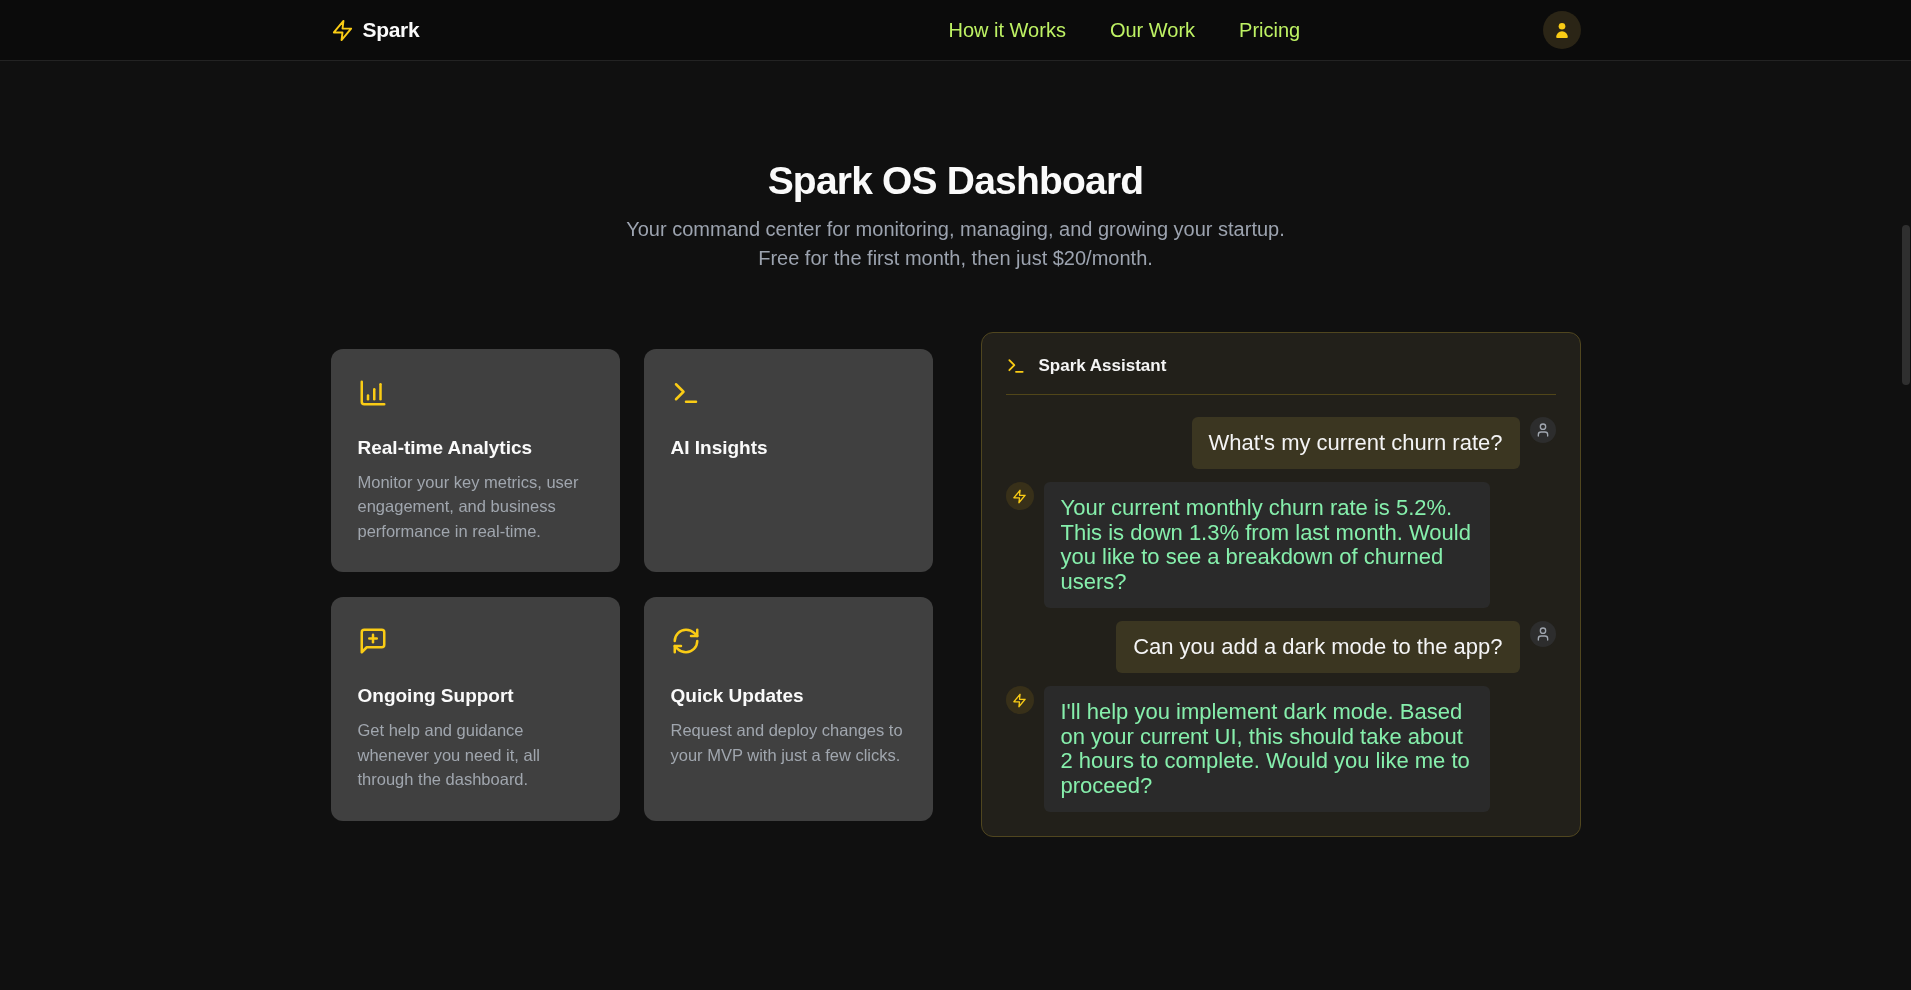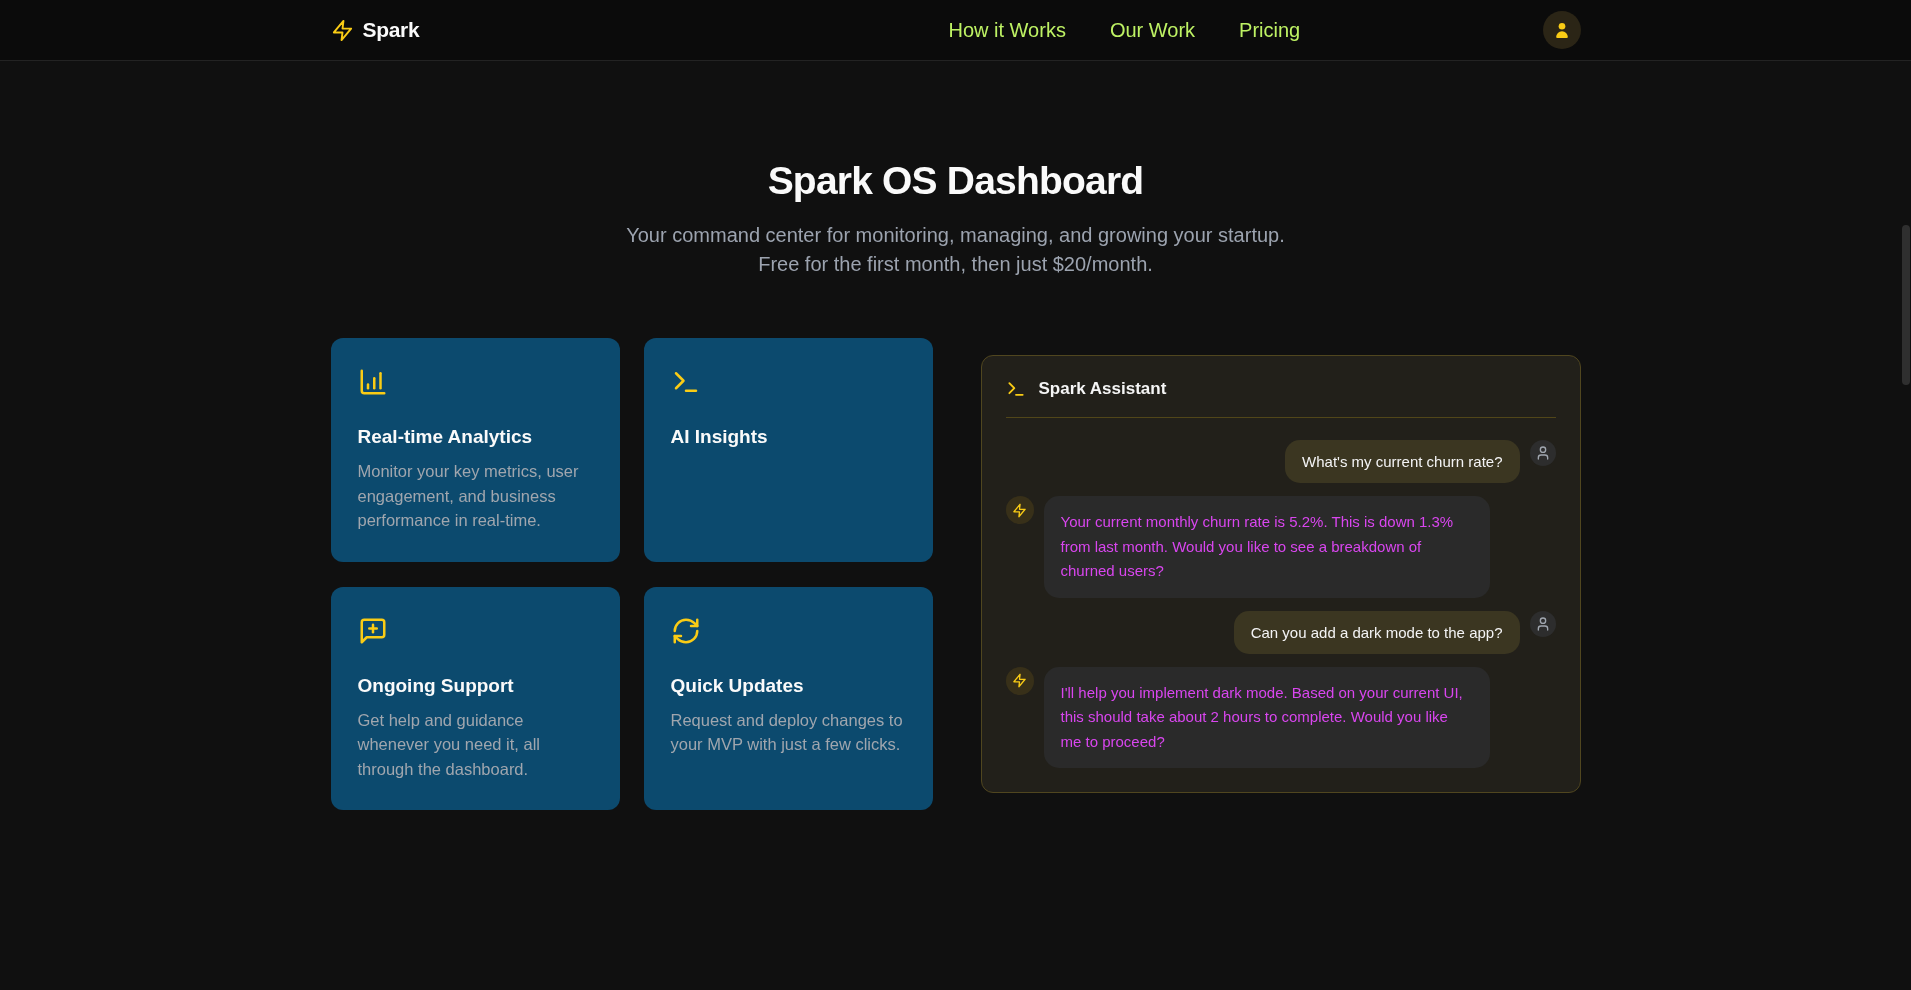--- a/index.html
+++ b/index.html
@@ -26,55 +26,55 @@
   .nav-link { font-size:20px; color:#bef264; text-decoration:none; cursor:pointer; }
   .avatar-btn {
     width:38px; height:38px; border-radius:50%; background:#2b2516; border:none;
     display:flex; align-items:center; justify-content:center; color:#facc15; cursor:pointer;
   }
 
   
   .hero { text-align:center; padding-top:98px; }
   .hero-title { font-size:39px; font-weight:700; letter-spacing:-0.8px; color:#fafafa; }
   .hero-subtitle {
-    margin:18px auto 0; width:700px; font-size:20px; line-height:29px; color:#9ca3af;
+    margin:12px auto 0; width:700px; font-size:20px; line-height:29px; color:#9ca3af;
   }
 
   
   .main-section { margin-top:59px; }
   .main-section .container { display:flex; gap:48px; align-items:center; }
 
   .features-grid {
     width:602px; display:grid; grid-template-columns:1fr 1fr; gap:25px 24px; flex:none;
   }
   .feature-card {
-    background:#0c4a6e; border-radius:12px; padding:29px 27px; cursor:pointer;
+    background:#404040; border-radius:12px; padding:29px 27px; cursor:pointer;
   }
   .feature-icon { color:#facc15; display:inline-flex; }
   .feature-title { margin-top:25px; font-size:19px; font-weight:700; color:#fafafa; }
   .feature-desc { margin-top:11px; font-size:16.5px; line-height:24.5px; color:#a0a6ae; }
 
   
   .assistant-panel {
     width:600px; flex:none; background:#22201a; border:1px solid #50461f;
     border-radius:12px; padding:23px 24px 24px;
   }
   .panel-header { display:flex; align-items:flex-end; gap:13px; }
   .panel-header-icon { color:#facc15; display:flex; }
   .panel-title { font-size:17px; font-weight:700; color:#f5f5f5; }
   .panel-divider { height:1px; background:rgba(250,204,21,0.22); margin-top:18px; }
   .messages { margin-top:22px; display:flex; flex-direction:column; gap:13px; }
   .msg-row { display:flex; gap:10px; align-items:flex-start; }
   .msg-row.user { justify-content:flex-end; }
-  .bubble { border-radius:15px; font-size:15px; }
+  .bubble { border-radius:6px; font-size:22px; }
   .bubble.user {
     background:#3b3621; color:#f4f4f5; padding:13px 17px; max-width:420px; white-space:nowrap;
   }
   .bubble.assistant {
-    background:#2a2a2a; color:#d946ef; padding:14px 17px; line-height:24.5px; max-width:446px;
+    background:#2a2a2a; color:#86efac; padding:14px 17px; line-height:24.5px; max-width:446px;
   }
   .msg-avatar {
     border-radius:50%; flex:none; display:flex; align-items:center; justify-content:center;
   }
   .msg-avatar.user-av { width:26px; height:26px; background:#2d2d2d; color:#a1a7b0; }
   .msg-avatar.bot-av { width:28px; height:28px; background:#383019; color:#facc15; }
 
   
   .scrollbar { position:absolute; top:0; right:0; width:10px; height:990px; }
   .scrollbar-thumb {

